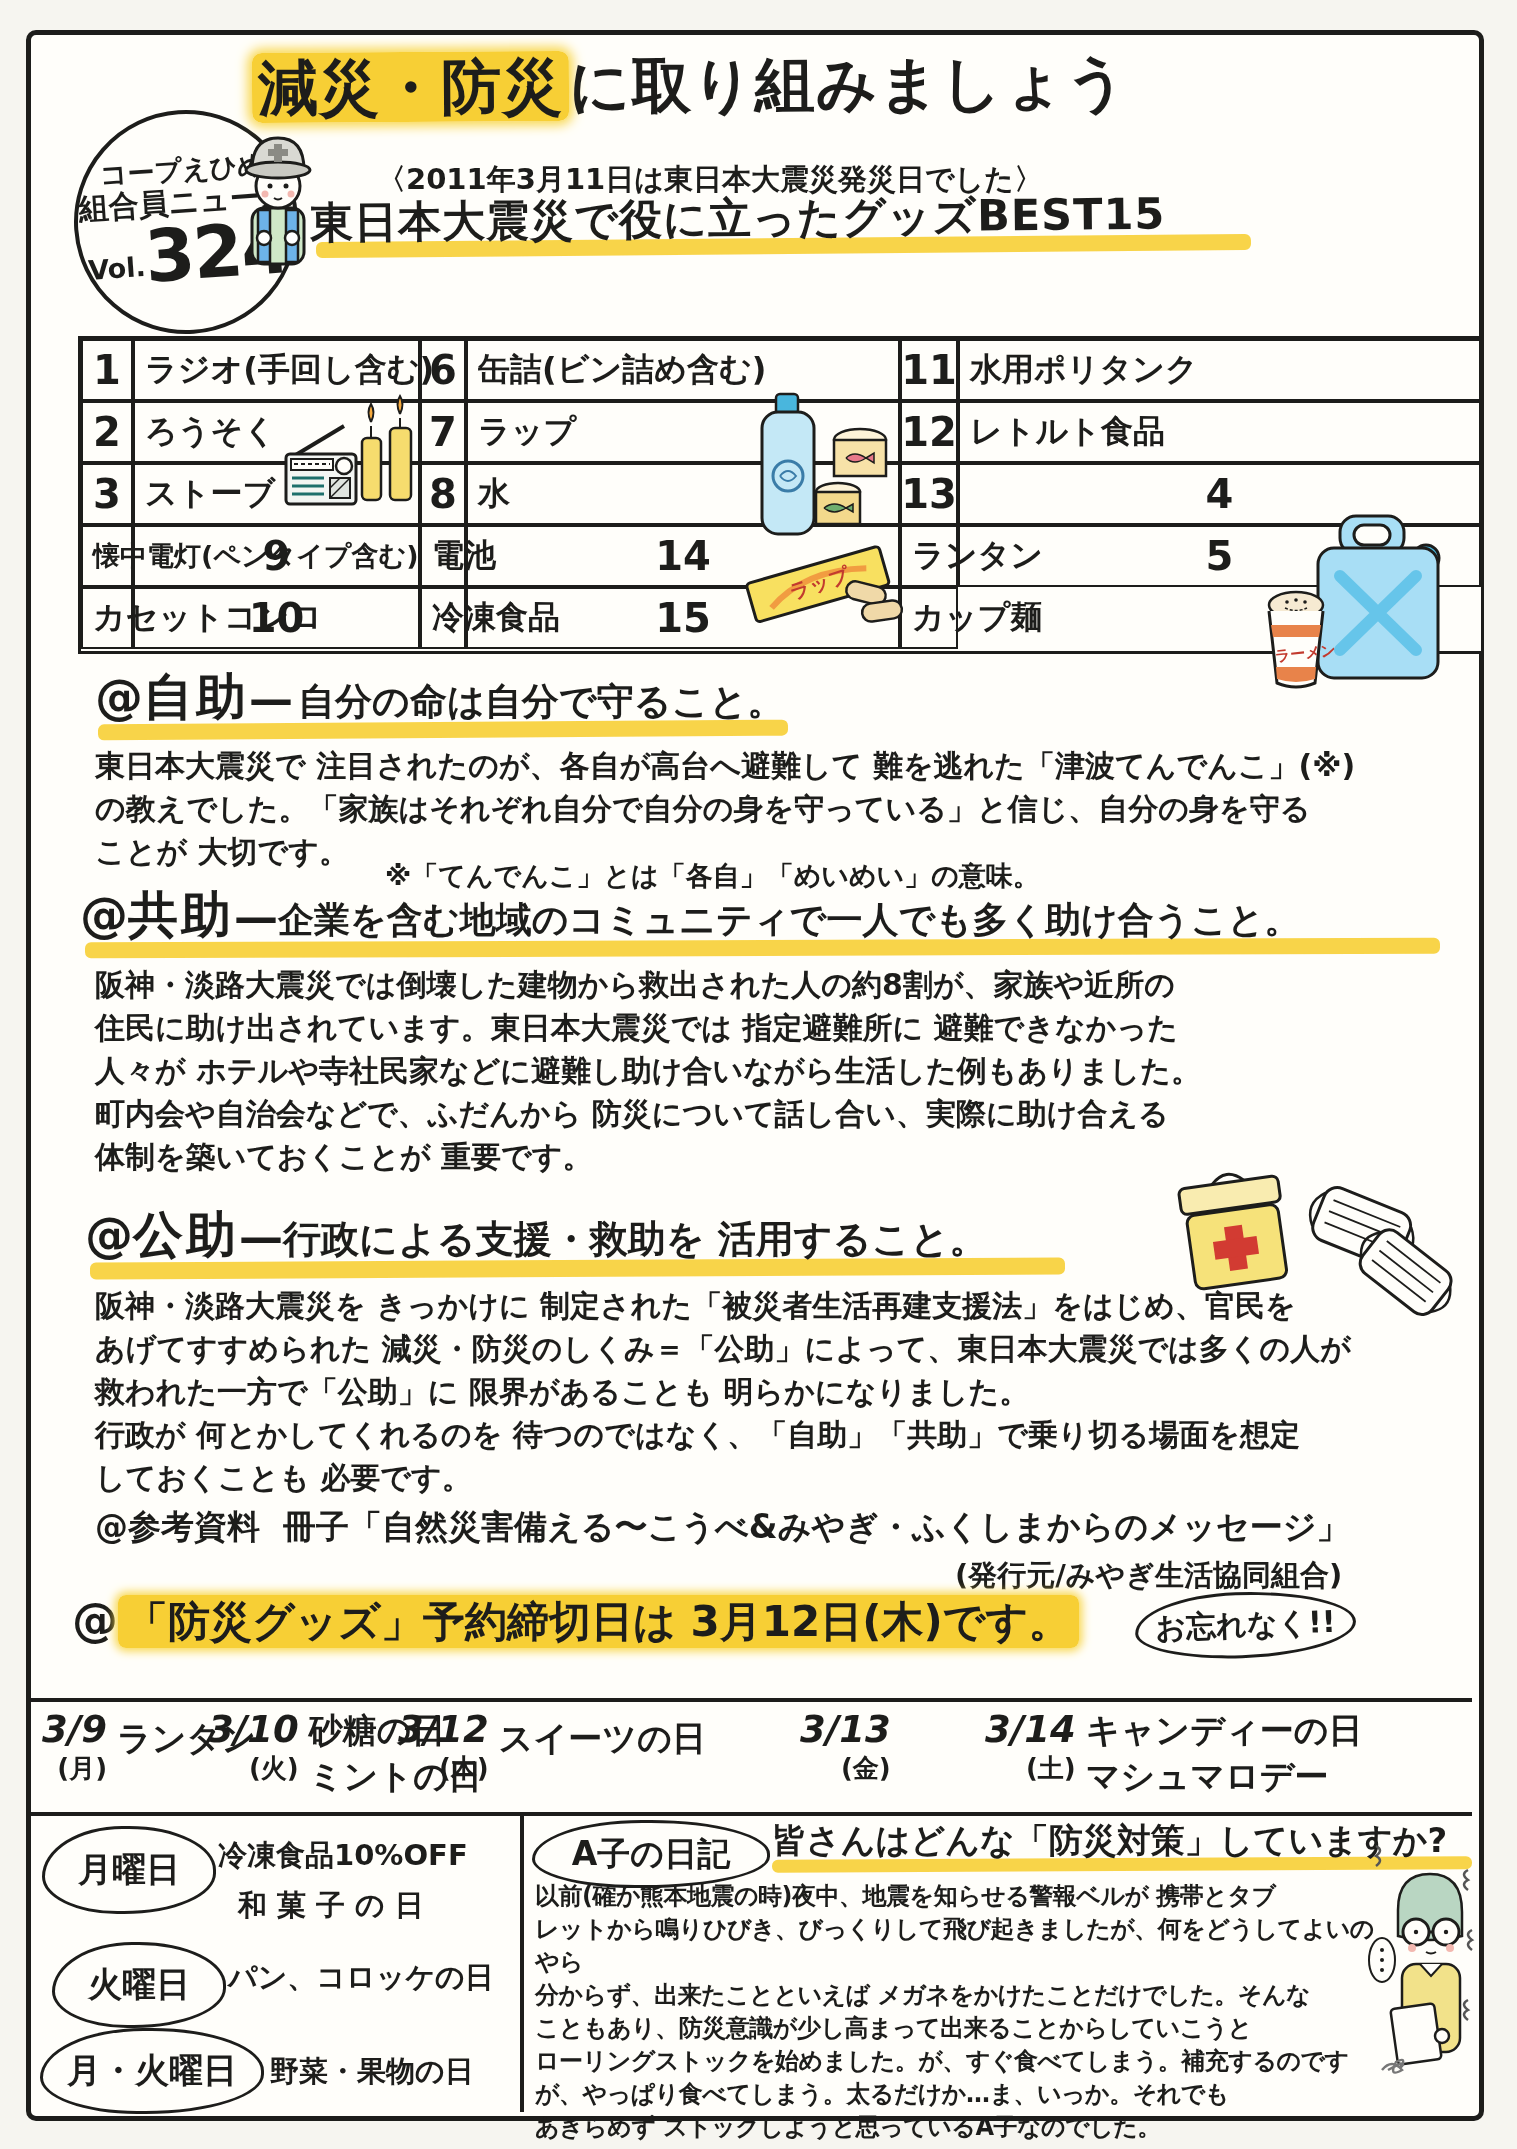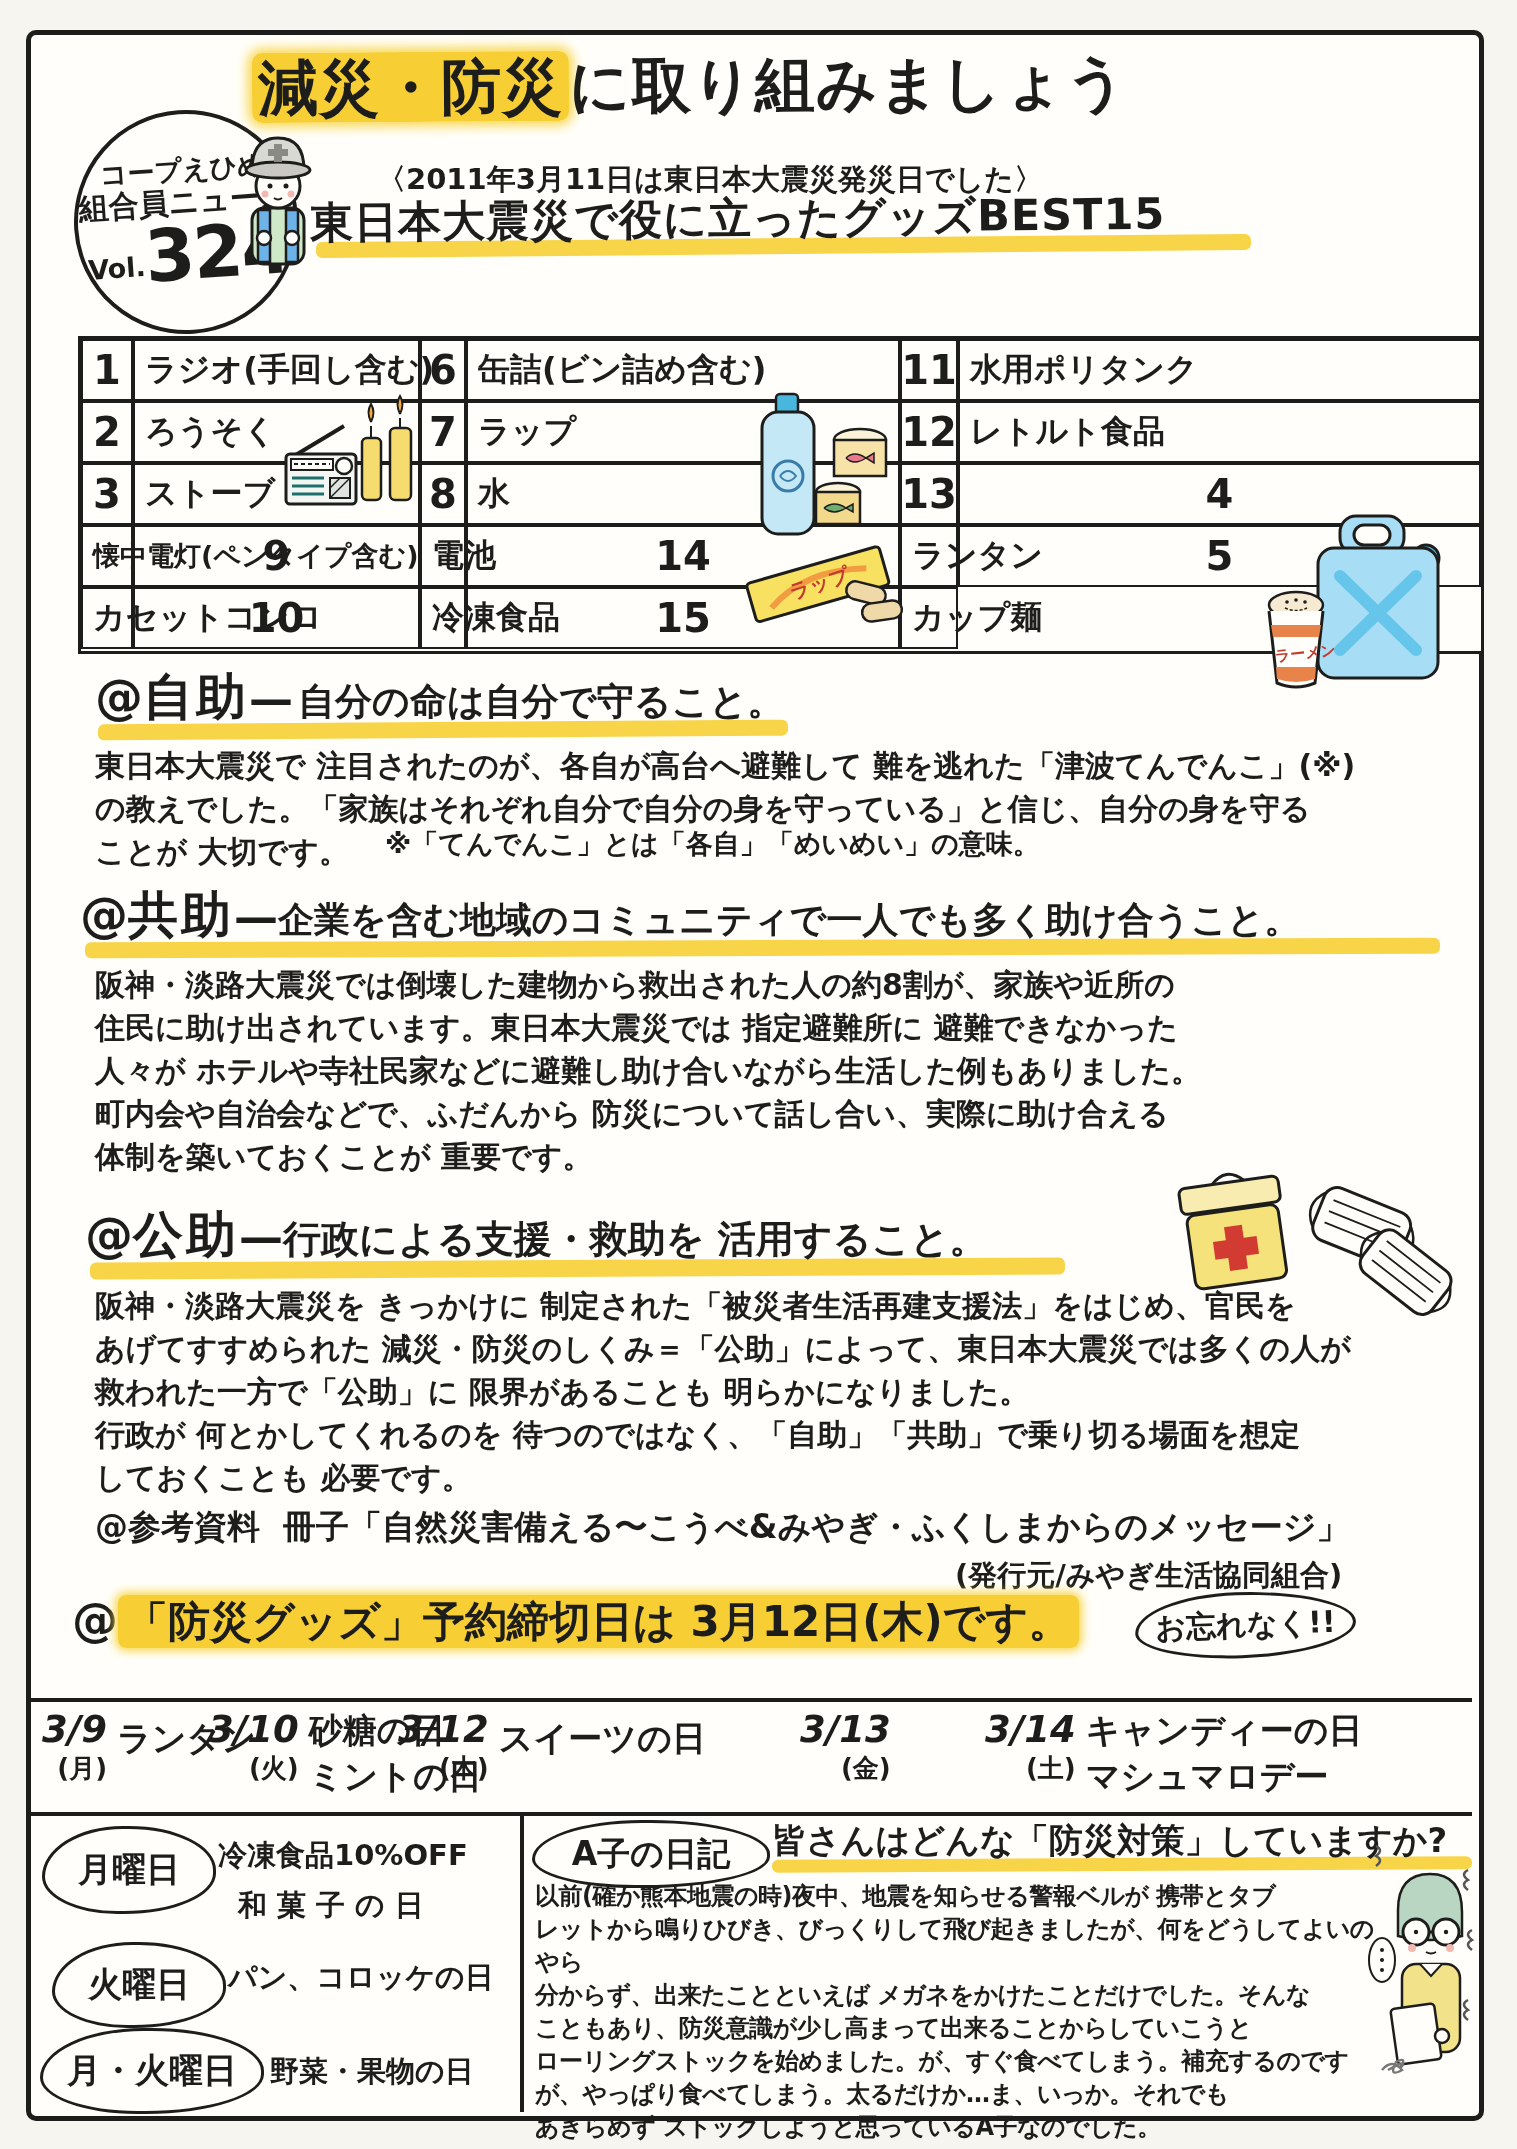--- a/index.html
+++ b/index.html
@@ -238,21 +238,21 @@
   <text x="20" y="74" font-size="15" font-weight="bold" fill="#c23a2e" transform="rotate(-6 41 70)">ラーメン</text>
 </svg>
 
 <div class="sec-head" style="left:95px;top:664px;">
   <span class="sym">@</span><span class="term">自助</span><span class="dash">—</span> <span class="desc">自分の命は自分で守ること。</span>
 </div>
 <div class="bar" style="left:98px;top:722px;width:690px;height:16px;transform:rotate(-.4deg);"></div>
 <div class="sec-body" style="left:95px;top:744px;width:1340px;">東日本大震災で 注目されたのが、各自が高台へ避難して 難を逃れた「津波てんでんこ」(※)
 の教えでした。「家族はそれぞれ自分で自分の身を守っている」と信じ、自分の身を守る
 ことが 大切です。</div>
-<div class="sec-note" style="left:385px;top:826px;text-align:center;">※「てんでんこ」とは「各自」「めいめい」の意味。</div>
+<div class="sec-note" style="left:385px;top:858px;text-align:center;">※「てんでんこ」とは「各自」「めいめい」の意味。</div>
 
 <div class="sec-head" style="left:80px;top:882px;">
   <span class="sym">@</span><span class="term">共助</span><span class="dash">—</span><span class="desc" style="font-size:36px;">企業を含む地域のコミュニティで一人でも多く助け合うこと。</span>
 </div>
 <div class="bar" style="left:85px;top:940px;width:1355px;height:16px;transform:rotate(-.2deg);"></div>
 <div class="sec-body" style="left:95px;top:963px;width:1340px;">阪神・淡路大震災では倒壊した建物から救出された人の約8割が、家族や近所の
 住民に助け出されています。東日本大震災では 指定避難所に 避難できなかった
 人々が ホテルや寺社民家などに避難し助け合いながら生活した例もありました。
 町内会や自治会などで、ふだんから 防災について話し合い、実際に助け合える
 体制を築いておくことが 重要です。</div>

